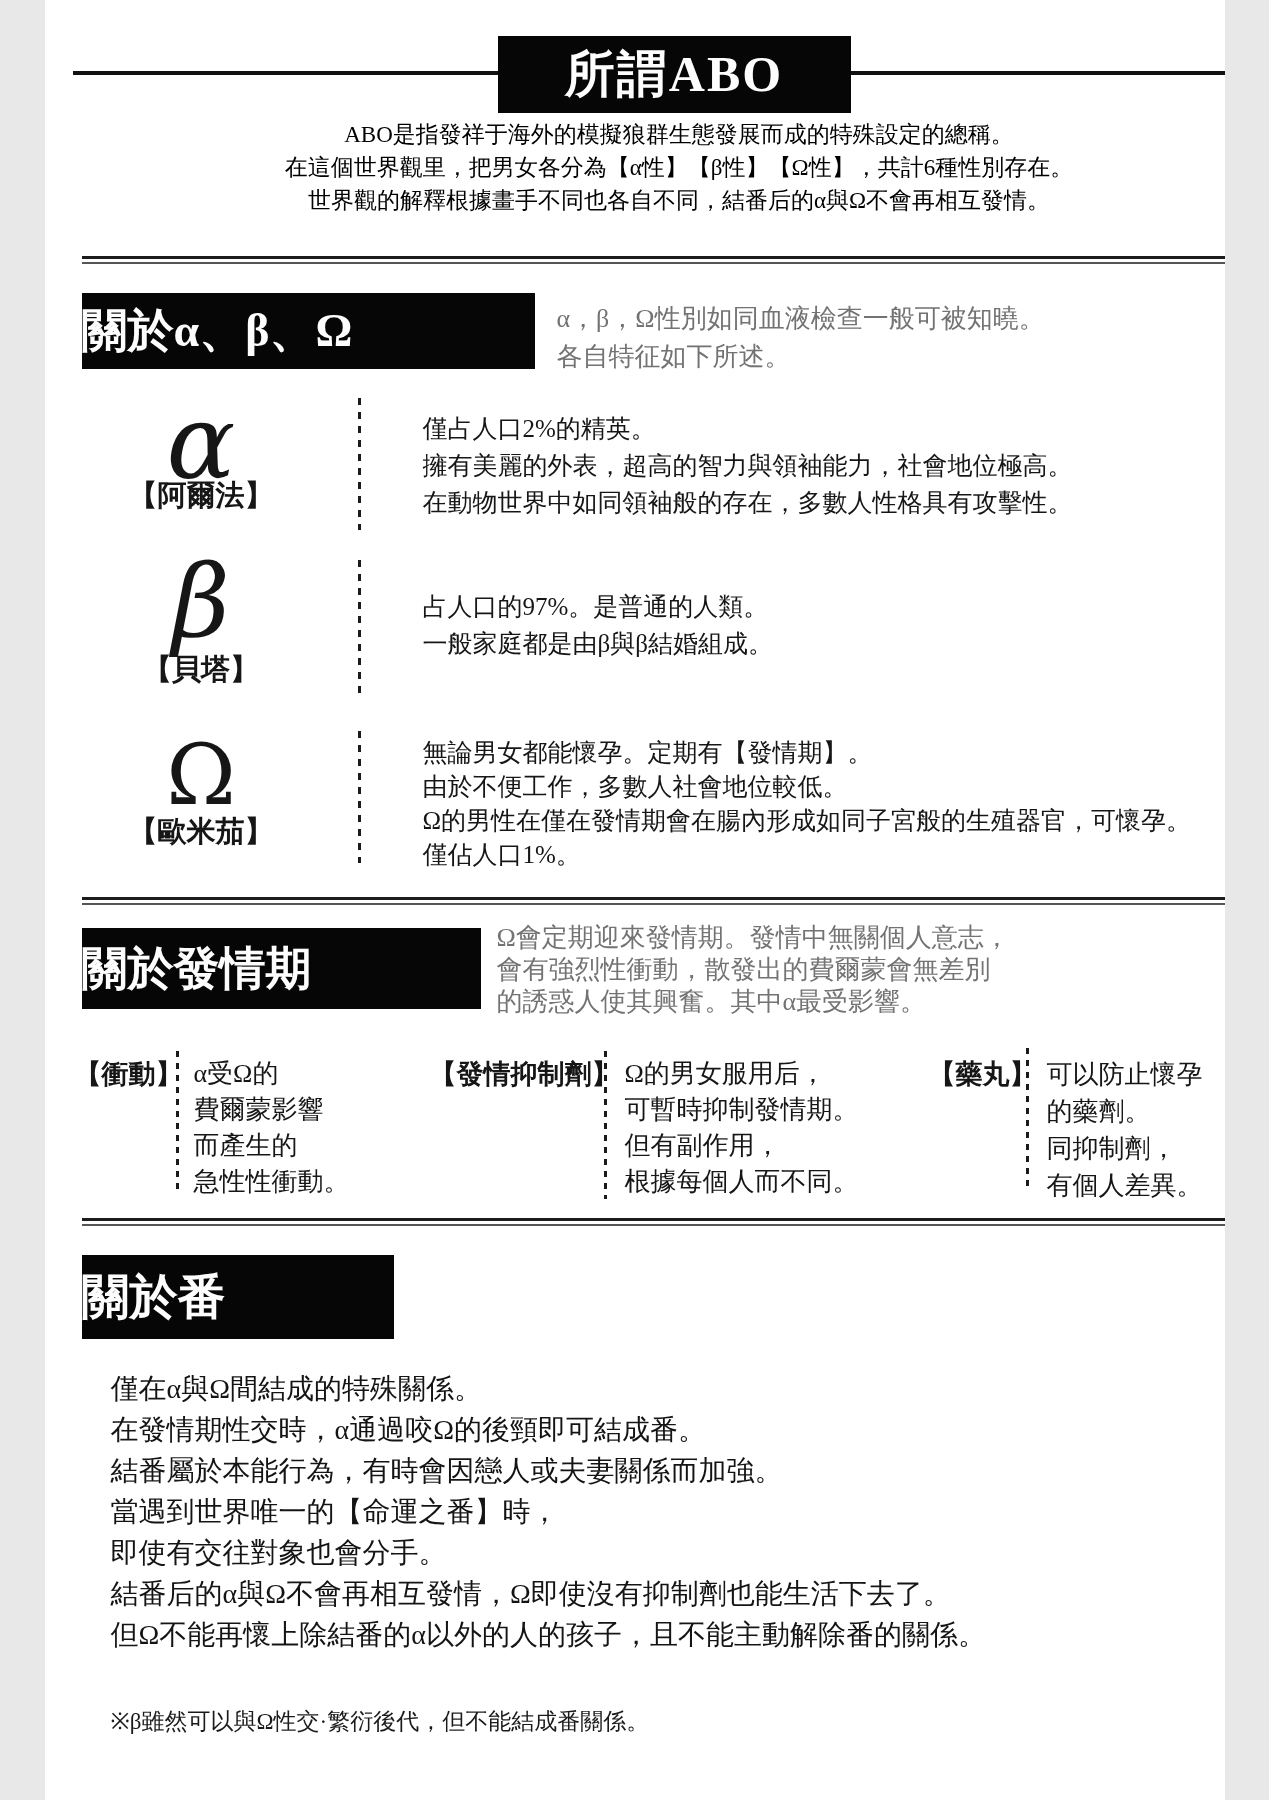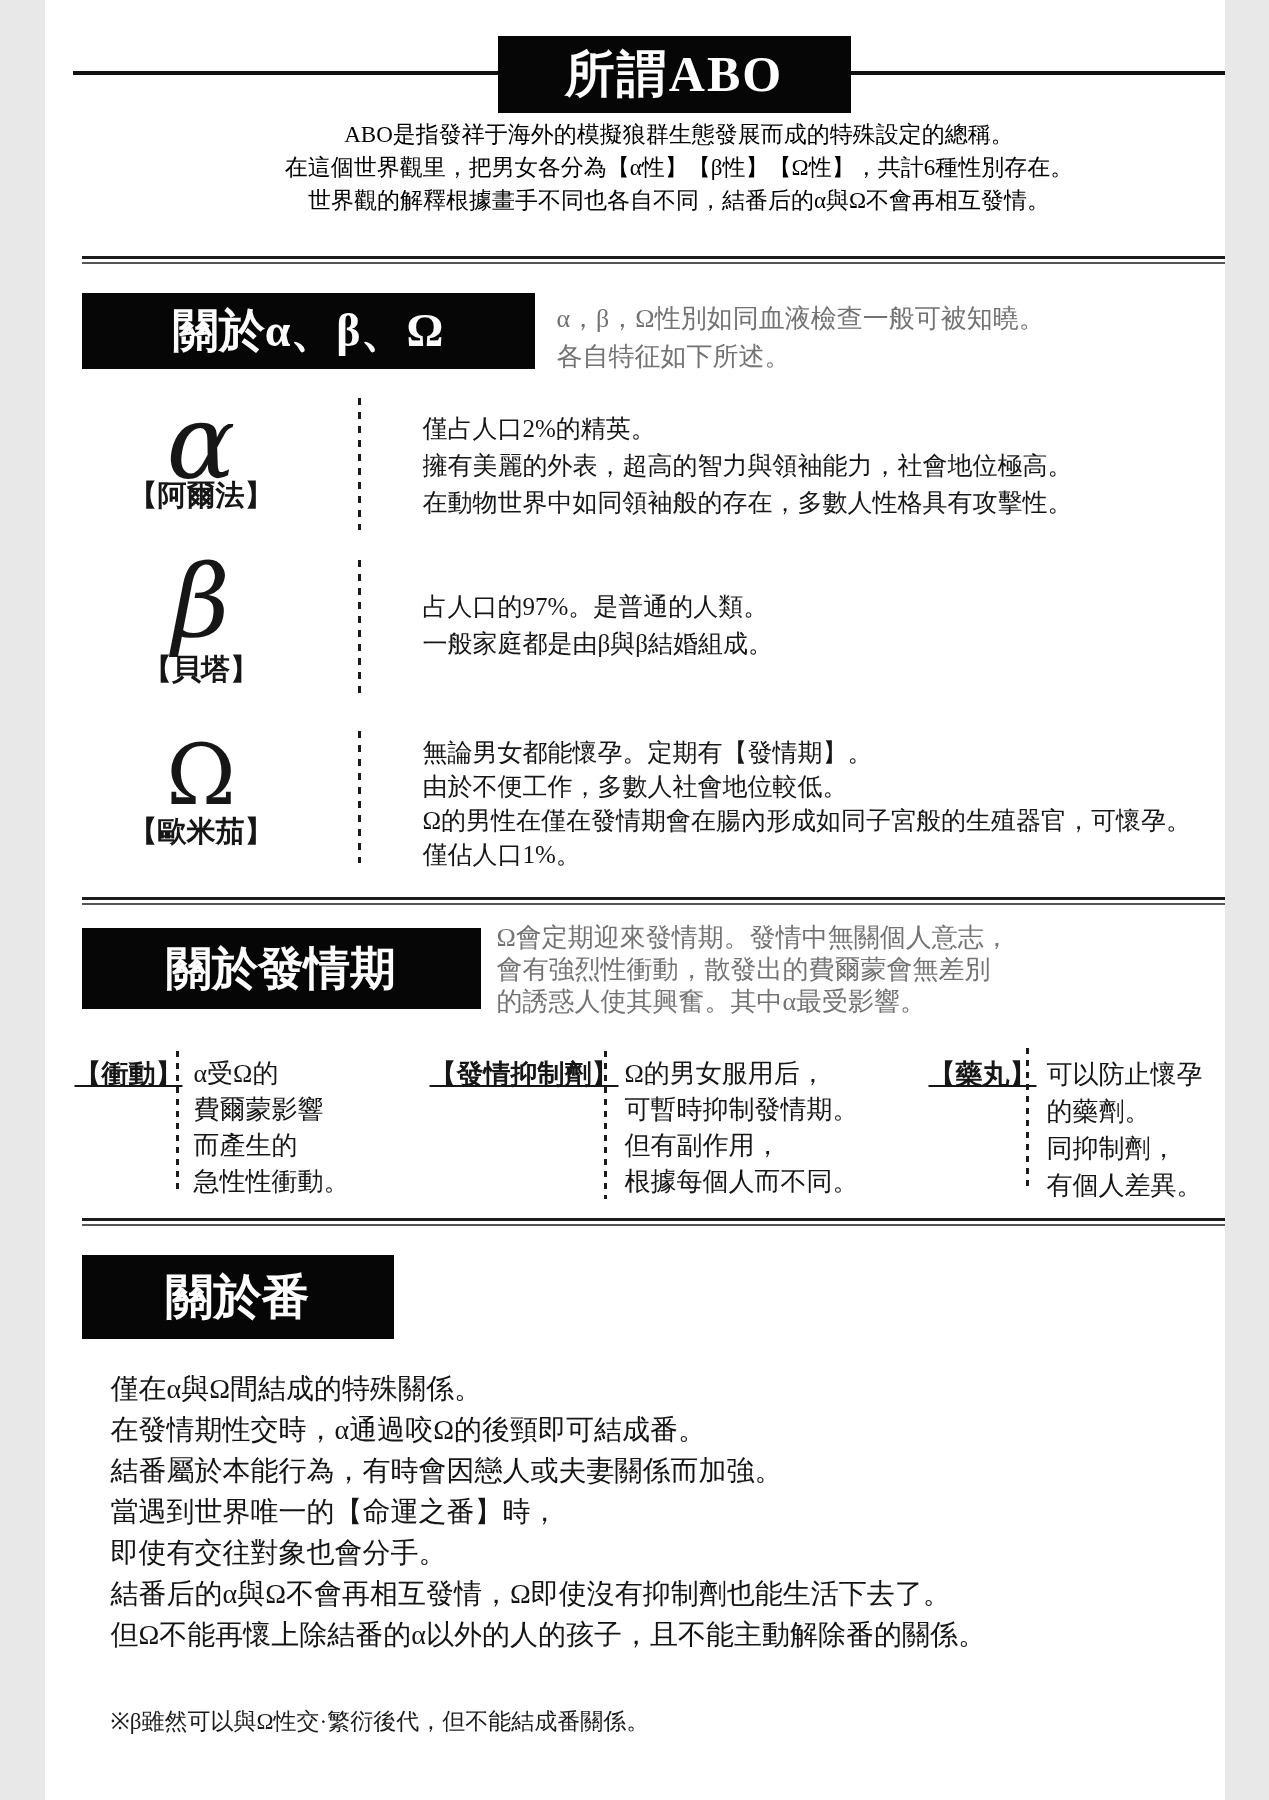--- a/index.html
+++ b/index.html
@@ -23,21 +23,21 @@
     font-size:50px;letter-spacing:2px;font-weight:600;
   }
   .intro{left:0;top:118px;width:1269px;text-align:center;font-size:23px;line-height:33px;color:#000000;}
 
   
   .sep{left:37px;width:1195px;height:3px;border-top:3px solid #1c1c1c;border-bottom:2px solid #555;}
 
   
   .h-box{
     background:#060606;color:#fdfdfd;
-    display:flex;align-items:center;justify-content:center;
+    display:flex;align-items:center;
     font-weight:600;
   }
   .h-box.types{left:37px;top:293px;width:453px;height:76px;font-size:46px;}
   .h-box.heat {left:37px;top:928px;width:399px;height:81px;font-size:46px;}
   .h-box.bond {left:37px;top:1255px;width:312px;height:84px;font-size:48px;}
 
   .note{font-size:26px;color:#737373;}
   .note.types{left:512px;top:300px;line-height:38px;}
   .note.heat {left:452px;top:922px;line-height:32px;}
 
@@ -63,21 +63,21 @@
   .vd-a{left:313px;top:398px;height:132px;}
   .vd-b{left:313px;top:560px;height:136px;}
   .vd-o{left:313px;top:731px;height:132px;}
 
   .type-text{left:378px;font-size:25px;color:#161616;}
   .tx-a{top:410px;line-height:37px;}
   .tx-b{top:588px;line-height:37px;}
   .tx-o{top:736px;line-height:34px;}
 
   
-  .term-label{font-size:27px;font-weight:600;text-decoration:underline;}
+  .term-label{font-size:27px;font-weight:600;}
   .tl-1{left:30px;top:1056px;}
   .tl-2{left:385px;top:1056px;}
   .tl-3{left:884px;top:1056px;}
   .term-div{width:3px;background:repeating-linear-gradient(to bottom,#1b1b1b 0 6px,transparent 6px 12px);}
   .td-1{left:131px;top:1051px;height:142px;}
   .td-2{left:559px;top:1051px;height:148px;}
   .td-3{left:981px;top:1048px;height:142px;}
   .term-text{font-size:26px;line-height:36px;}
   .tt-1{left:149px;top:1056px;}
   .tt-2{left:580px;top:1056px;}

